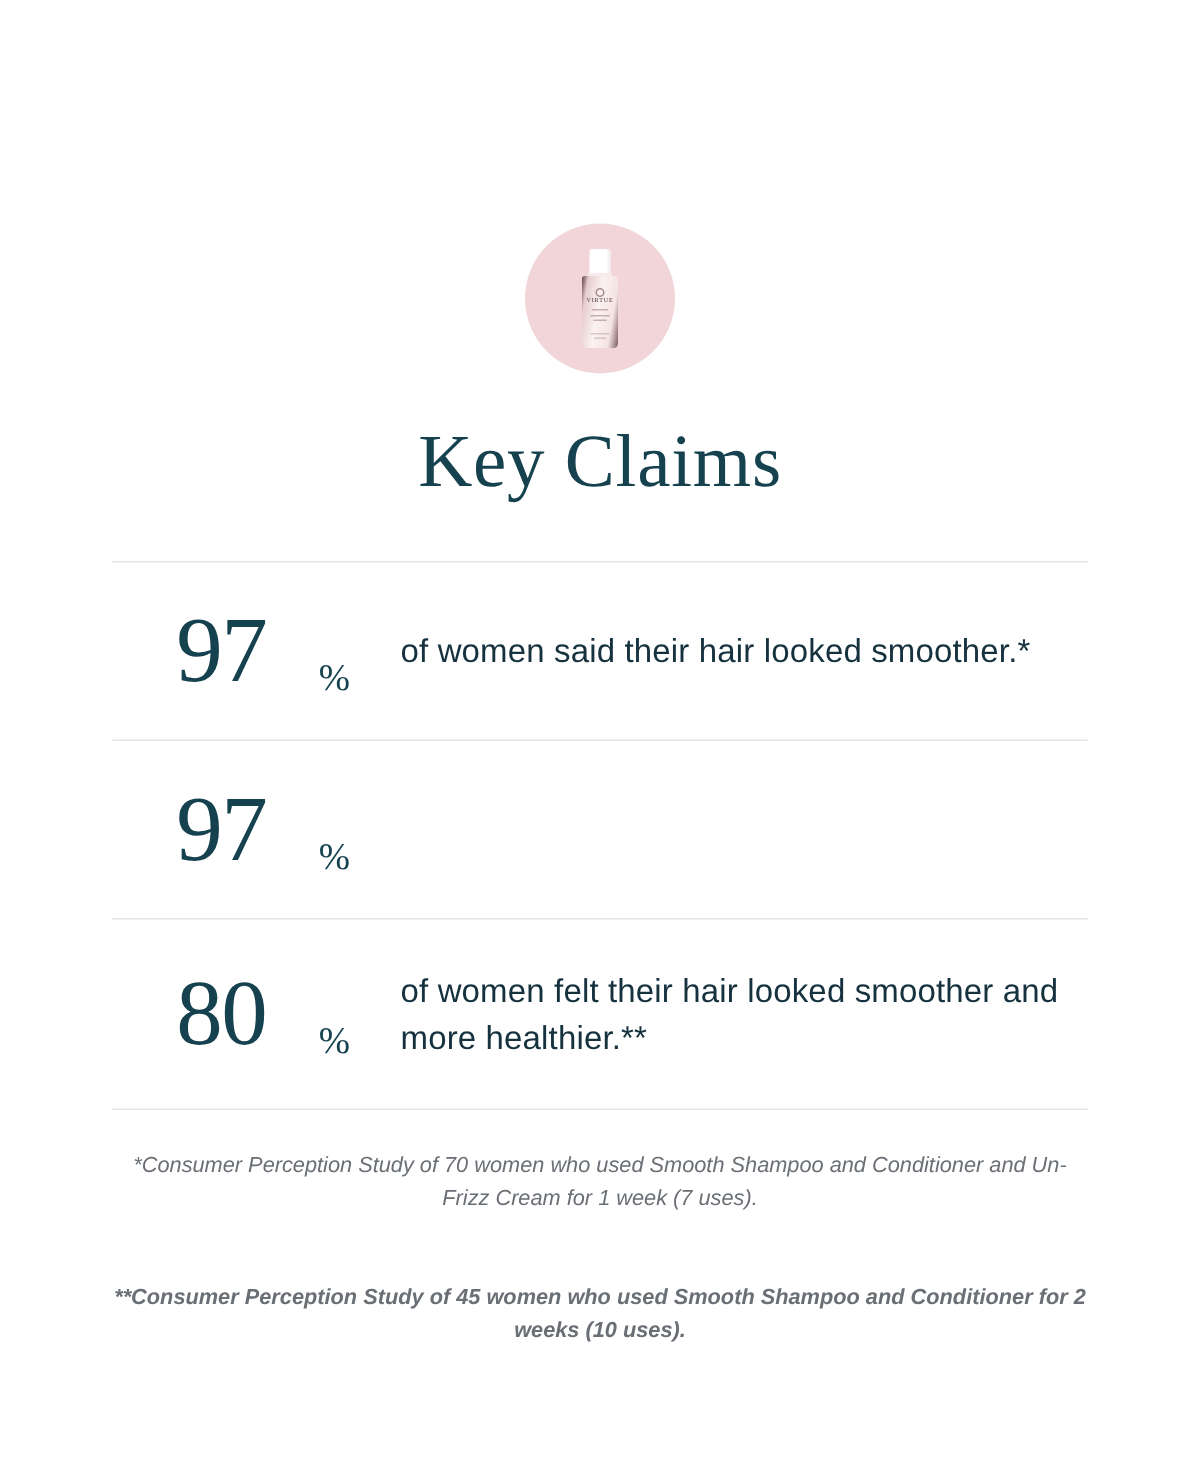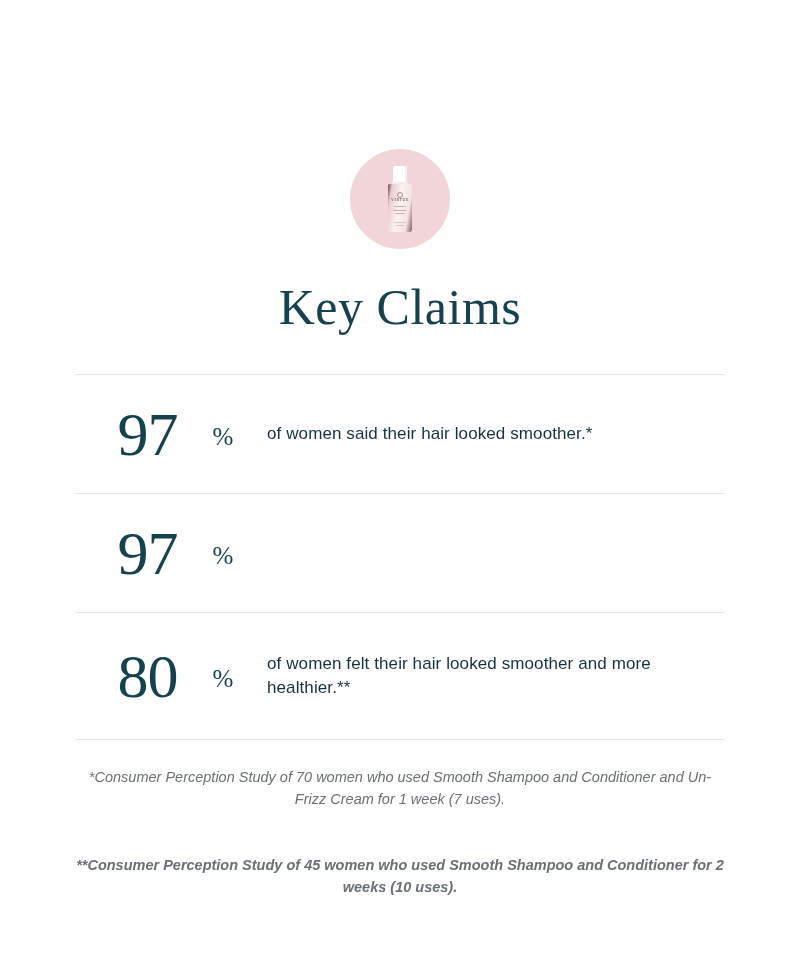--- a/index.html
+++ b/index.html
@@ -137,21 +137,21 @@
   .claim-row {
     display: flex;
     align-items: center;
     min-height: 118px;
     padding: 0;
   }
   .claim-stat {
     width: 185px;
     flex: 0 0 185px;
     display: flex;
-    align-items: center;
+    align-items: flex-end;
     justify-content: center;
     padding-left: 16px;
     box-sizing: border-box;
     gap: 32px;
   }
   .stat-num {
     font-family: "Liberation Serif", serif;
     font-weight: 400;
     font-size: 62px;
     line-height: 1;
@@ -163,21 +163,21 @@
     font-size: 25px;
     line-height: 1;
     color: #16424f;
     margin-left: 3px;
     margin-top: 4px;
     display: inline-block;
   }
   .claim-text {
     flex: 1 1 auto;
     font-family: "Liberation Sans", sans-serif;
-    font-size: 17px;
+    font-size: 22px;
     line-height: 1.42;
     color: #16323f;
     letter-spacing: 0.1px;
     padding-left: 7px;
   }
   .claim-row.tall { min-height: 126px; }
 
   
   .footnotes {
     width: 650px;

